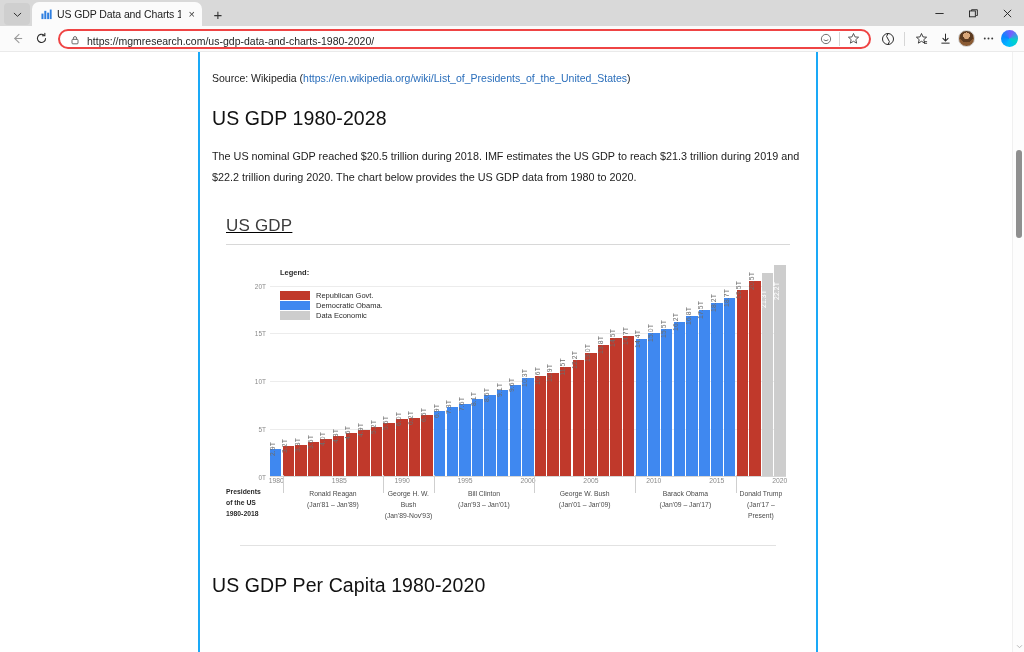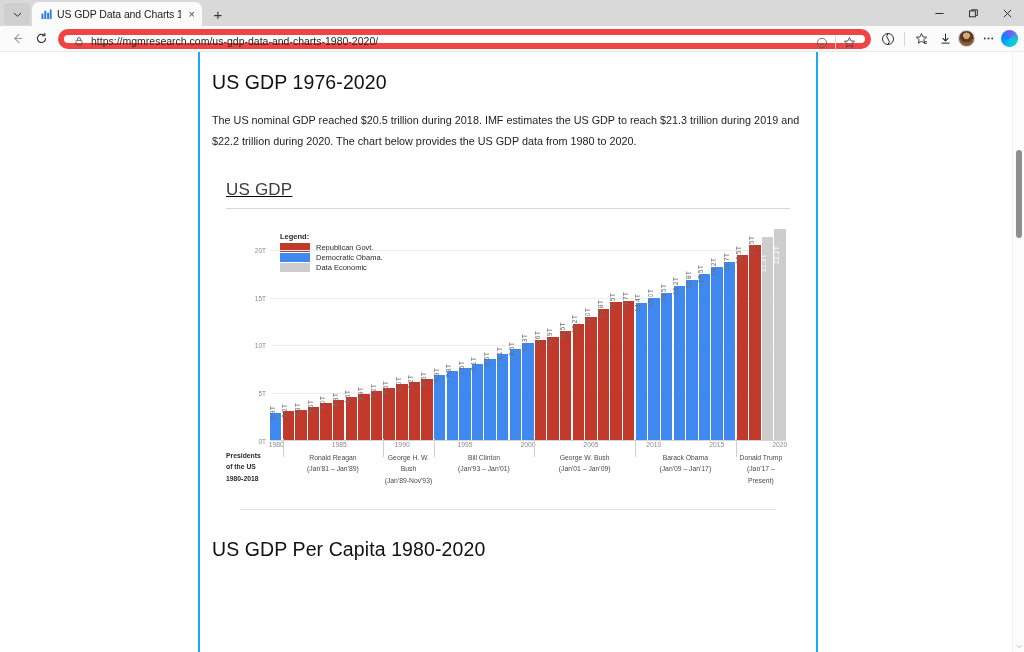--- a/index.html
+++ b/index.html
@@ -47,22 +47,22 @@
   .toolbar {
     height:26px; background:#fbfbfb; display:flex; align-items:center;
     padding:0 6px; gap:2px; border-bottom:1px solid #eaeaea;
   }
   .tb-icon {
     width:22px; height:22px; border-radius:4px; display:flex; align-items:center;
     justify-content:center; color:#2b2b2b; flex:0 0 22px;
   }
   .tb-icon.dim { color:#9a9a9a; }
   .omnibox {
-    flex:1 1 auto; height:20px; background:#ffffff; border:6px solid #ef4444;
-    border-radius:11px; display:flex; align-items:flex-start; padding:0 8px; gap:6px;
+    flex:1 1 auto; height:20px; background:#ffffff; border:2px solid #ef4444;
+    border-radius:11px; display:flex; align-items:flex-end; padding:0 8px; gap:6px;
     margin:0 4px; min-width:0;
   }
   .omni-url { font-size:10.5px; color:#1f1f1f; white-space:nowrap; overflow:hidden; }
   .omni-right { margin-left:auto; display:flex; align-items:center; gap:2px; }
   .divider-v { width:1px; height:14px; background:#d6d6d6; margin:0 3px; }
   .avatar {
     width:17px; height:17px; border-radius:50%;
     background: radial-gradient(circle at 50% 32%, #d8a679 0 26%, #5b3a20 27% 52%, #8a5a33 53% 100%);
     border:1px solid #d0d0d0; flex:0 0 17px;
   }
@@ -94,21 +94,21 @@
 
   
   .chart-card {
     margin-top:18px; background:#fff; padding:10px 14px 6px 14px; position:relative;text-decoration:underline;
   }
   .chart-title { font-size:17px; color:#3c3c3c; font-weight:400; letter-spacing:0.2px; }
   .chart-sub { font-size:10.5px; color:#3c3c3c; margin-top:2px; }
   .chart-rule { height:1px; background:#d8d8d8; margin-top:8px; }
 
   .legend { position:absolute; left:68px; top:62px; }
-  .legend-title { font-size:7.5px; font-weight:bold; color:#2a2a2a; margin-bottom:2px; }
+  .legend-title { font-size:7.5px; font-weight:bold; color:#2a2a2a; margin-bottom:14px; }
   .legend-row { display:flex; align-items:center; gap:6px; margin-bottom:1px; }
   .legend-sw { width:30px; height:9px; }
   .legend-lbl { font-size:7.5px; color:#2a2a2a; }
 
   .plot {
     position:relative; height:218px; margin-top:14px; margin-left:22px; margin-right:4px;
   }
   .ylabels { position:absolute; left:0; top:0; width:22px; height:100%; }
   .ytick {
     position:absolute; right:4px; font-size:6.5px; color:#8a8a8a; transform:translateY(-50%);
@@ -274,22 +274,25 @@
           <circle cx="11" cy="7" r="1.05" fill="#3a3a3a"></circle>
         </svg>
     </div>
     <div class="copilot"></div>
   </div>
 
   <div class="viewport">
     <div class="page-highlight">
       <div class="page-inner">
 
-
-        <h1 class="page-h1">US GDP 1976-2020</h1>
+        <div class="src-line">
+          <span>Source: Wikipedia (</span><a class="src-link">https://en.wikipedia.org/wiki/List_of_Presidents_of_the_United_States</a><span>)</span>
+        </div>
+
+        <h1 class="page-h1">US GDP 1980-2028</h1>
 
         <p class="page-p">The US nominal GDP reached $20.5 trillion during 2018. IMF estimates the US GDP to reach $21.3 trillion during 2019 and $22.2 trillion during 2020. The chart below provides the US GDP data from 1980 to 2020.</p>
 
         <div class="chart-card">
           <div class="chart-title">US GDP</div>
           <div class="chart-rule"></div>
 
           <div class="legend">
             <div class="legend-title">Legend:</div>
             <div id="legend-rows">

